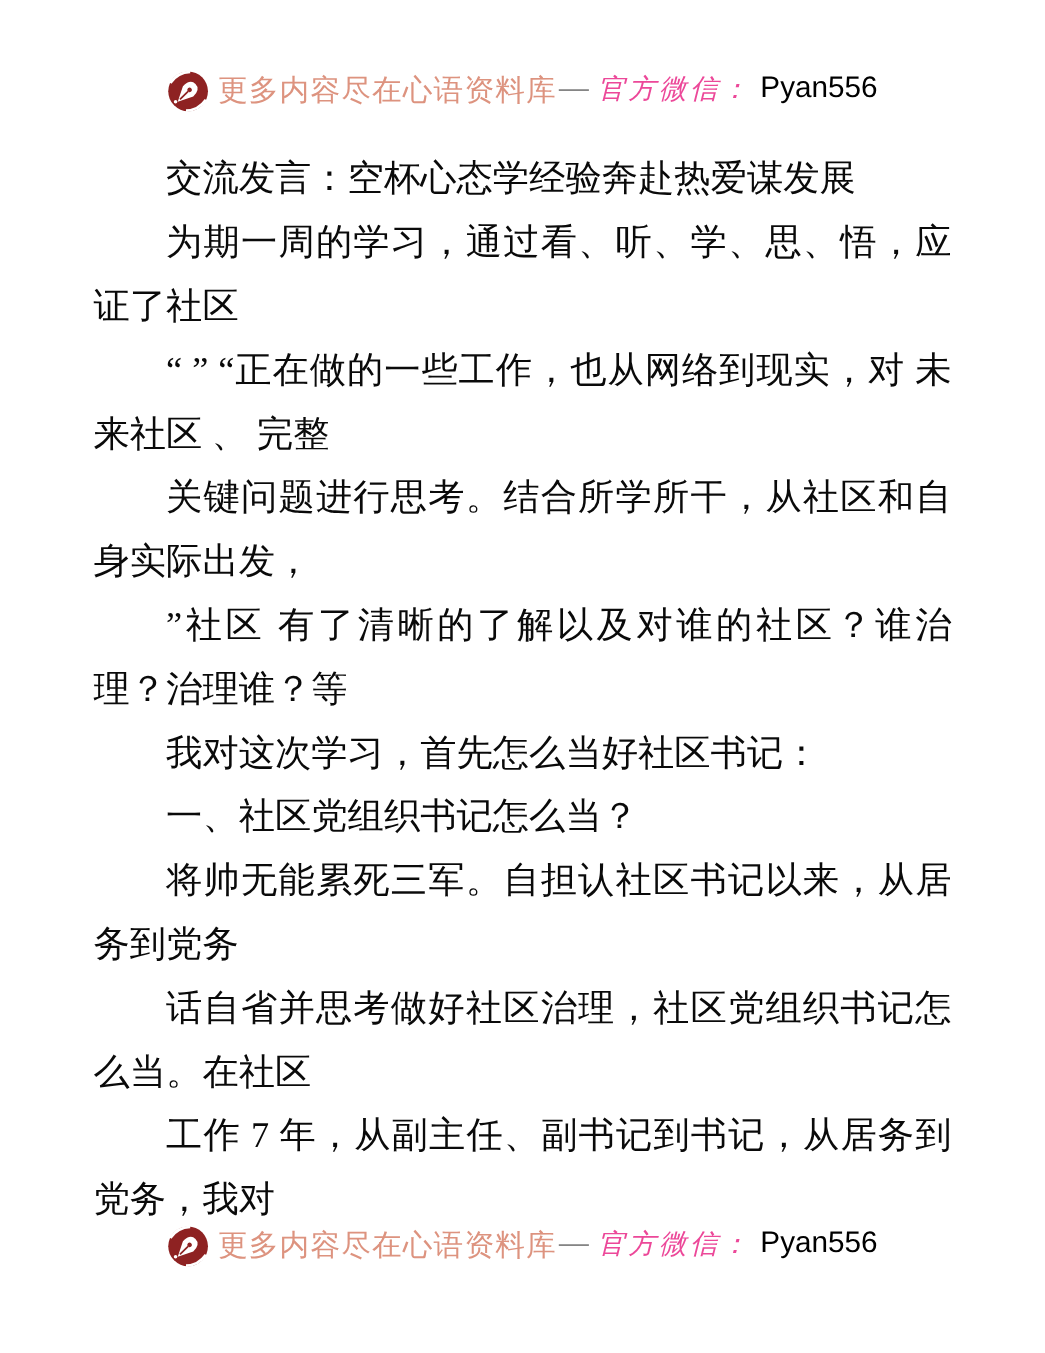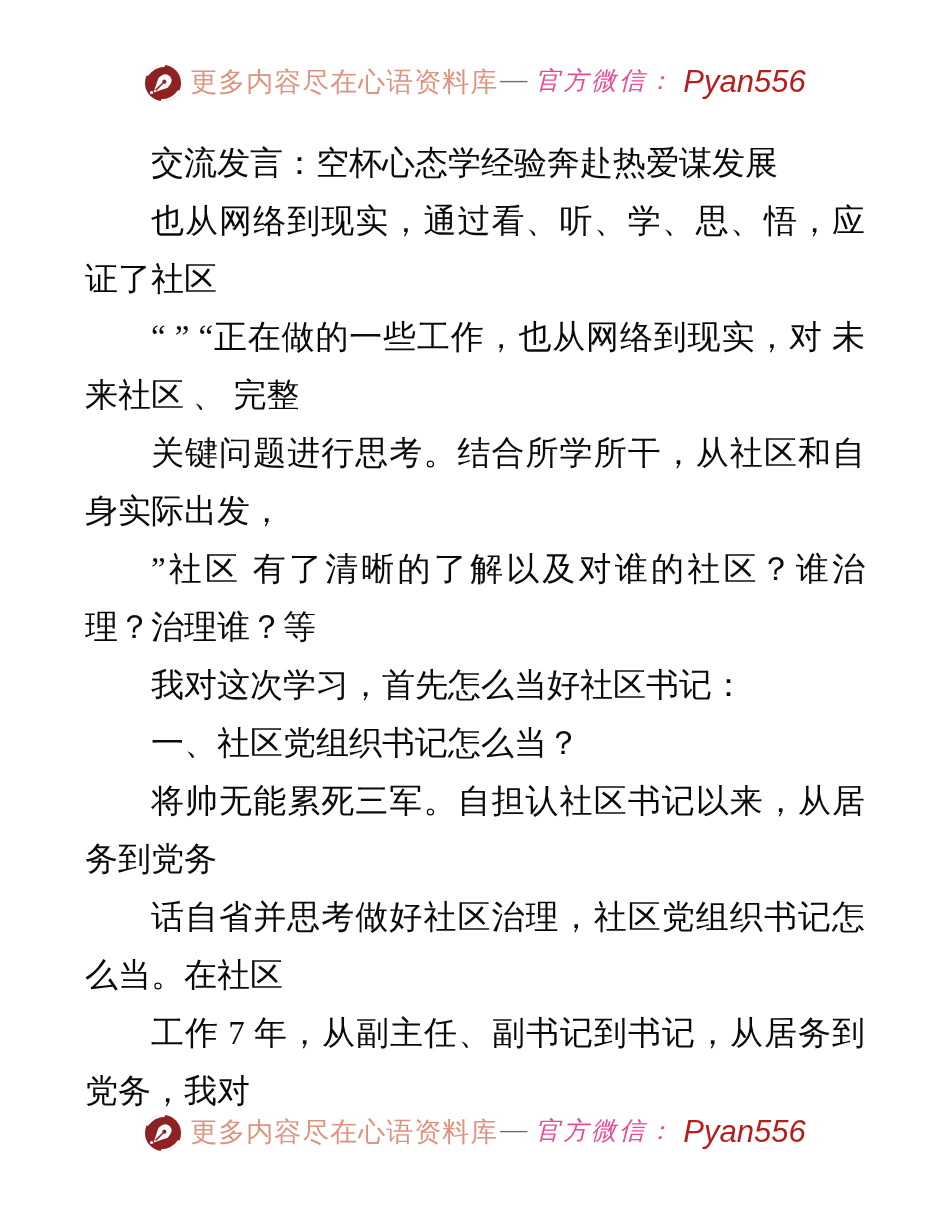--- a/index.html
+++ b/index.html
@@ -49,24 +49,23 @@
   }
   .wm-label {
     font-size: 25px;
     color: #ec4899;
     font-style: italic;
     letter-spacing: 3px;
     white-space: nowrap;
   }
   .wm-id {
     font-family: "Liberation Sans", "DejaVu Sans", sans-serif;
-    font-size: 31px;
-    color: #b91c1c;
+    font-size: 27px;
+    color: #000000;
     white-space: nowrap;
-    font-style: italic;
   }
 
   
   .doc-content {
     position: absolute;
     top: 134px;
     left: 85px;
     width: 780px;
     font-size: 33px;
     line-height: 58px;
@@ -96,21 +95,21 @@
   </svg>
   <span class="wm-brand">更多内容尽在心语资料库</span>
   <span class="wm-dash">—</span>
   <span class="wm-label">官方微信：</span>
   <span class="wm-id">Pyan556</span>
 </div>
 
 <div class="doc-content">
   <p class="doc-title">交流发言：空杯心态学经验奔赴热爱谋发展</p>
   <div>
-      <p class="para">也从网络到现实，通过看、听、学、思、悟，应证了社区</p>
+      <p class="para">为期一周的学习，通过看、听、学、思、悟，应证了社区</p>
       <p class="para">“ ”  “正在做的一些工作，也从网络到现实，对 未来社区 、 完整</p>
       <p class="para">关键问题进行思考。结合所学所干，从社区和自身实际出发，</p>
       <p class="para">”社区 有了清晰的了解以及对谁的社区？谁治理？治理谁？等</p>
       <p class="para">我对这次学习，首先怎么当好社区书记：</p>
       <p class="para">一、社区党组织书记怎么当？</p>
       <p class="para">将帅无能累死三军。自担认社区书记以来，从居务到党务</p>
       <p class="para">话自省并思考做好社区治理，社区党组织书记怎么当。在社区</p>
       <p class="para">工作 7 年，从副主任、副书记到书记，从居务到党务，我对</p>
     </div>
 </div>

